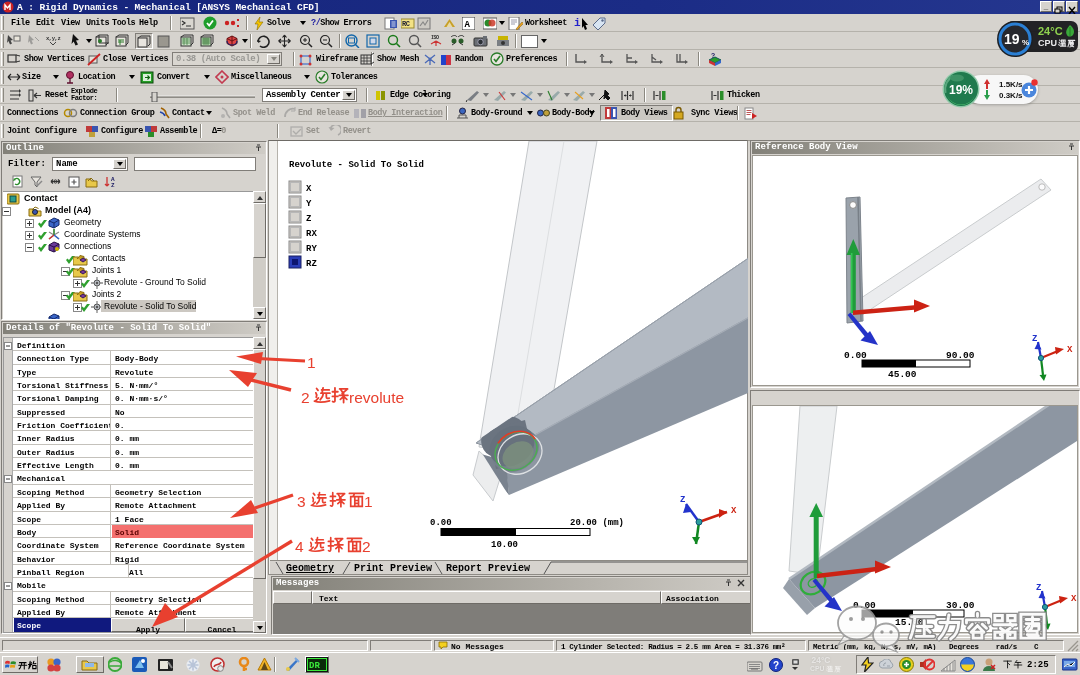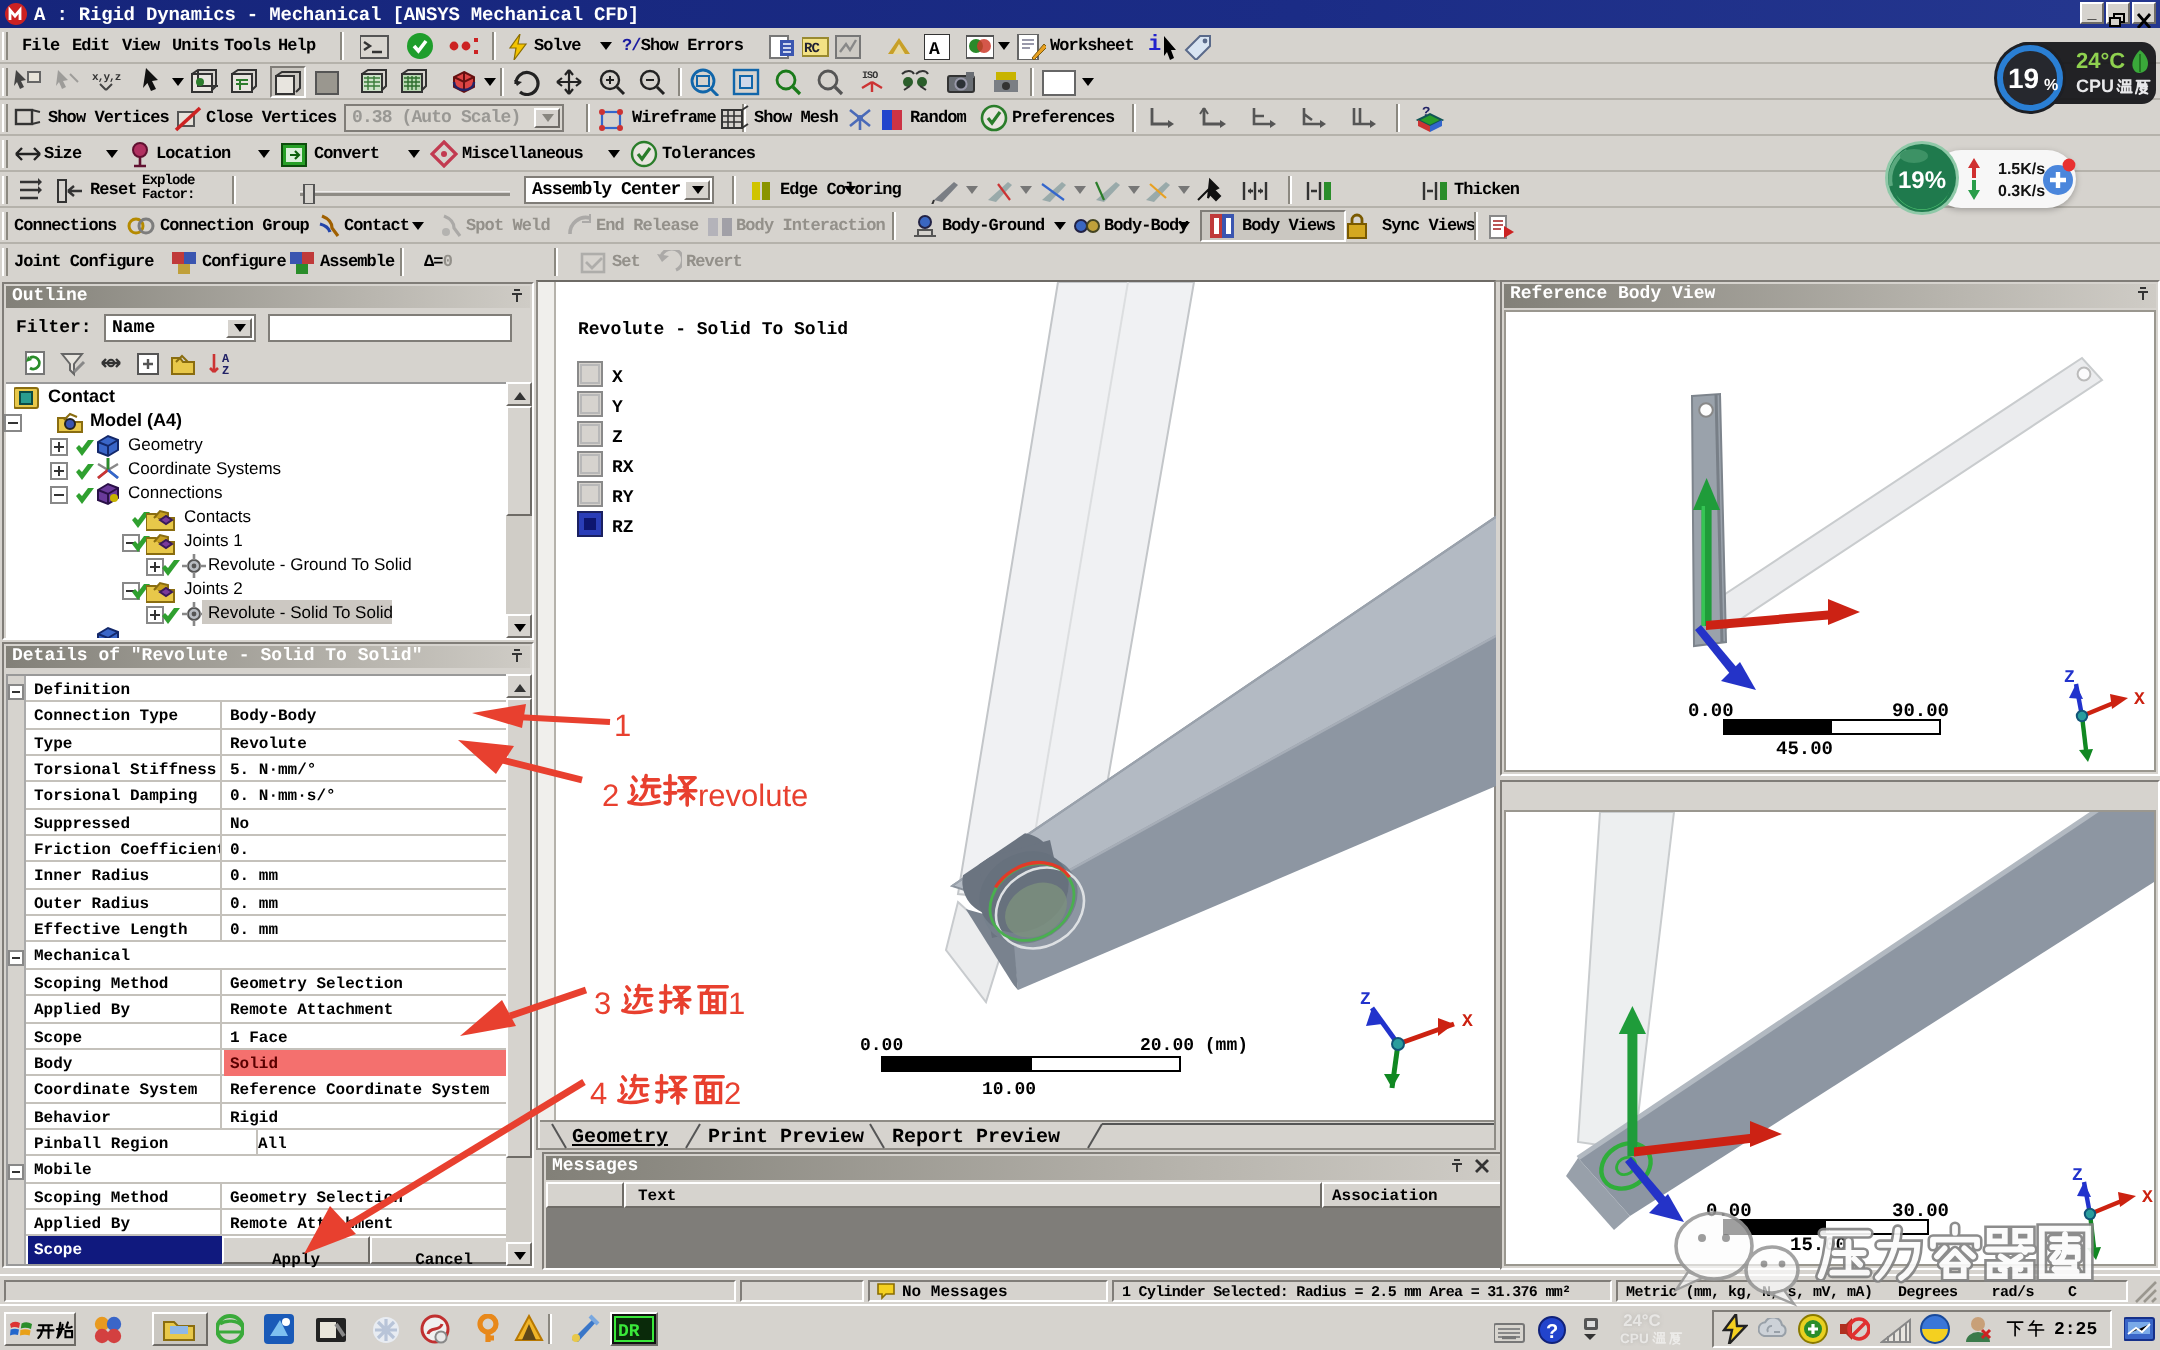--- a/index.html
+++ b/index.html
@@ -630,21 +630,21 @@
         </svg>
         <span style="margin-left:1px">Spot Weld</span>
       </div>
  <div class="it" style="left:283px;color:#93908a;">
         <svg width="14" height="14" opacity=".55">
           <path d="M2 11 a8 8 0 0 1 10-8" stroke="#888" stroke-width="1.8" fill="none"></path>
           <path d="M12 1 v4 h-4" fill="none" stroke="#888"></path>
         </svg>
         <span style="margin-left:1px">End Release</span>
       </div>
- <div class="it" style="left:353px;color:#93908a;">
+ <div class="it" style="left:353px;color:#93908a;text-decoration:underline;">
         <svg width="14" height="13" opacity=".55">
           <rect x="1" y="2" width="5" height="9" fill="#99a"></rect>
           <rect x="8" y="2" width="5" height="9" fill="#778"></rect>
         </svg>
         <span style="margin-left:1px">Body Interaction</span>
       </div>
  <div class="it" style="left:446px;">
         <div class="sep"></div>
       </div>
  <div class="it" style="left:455px;">

